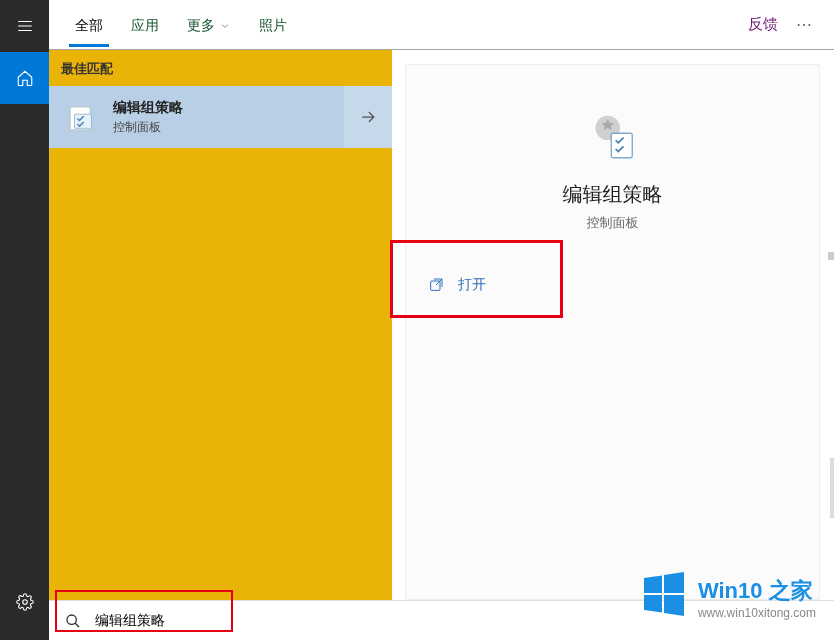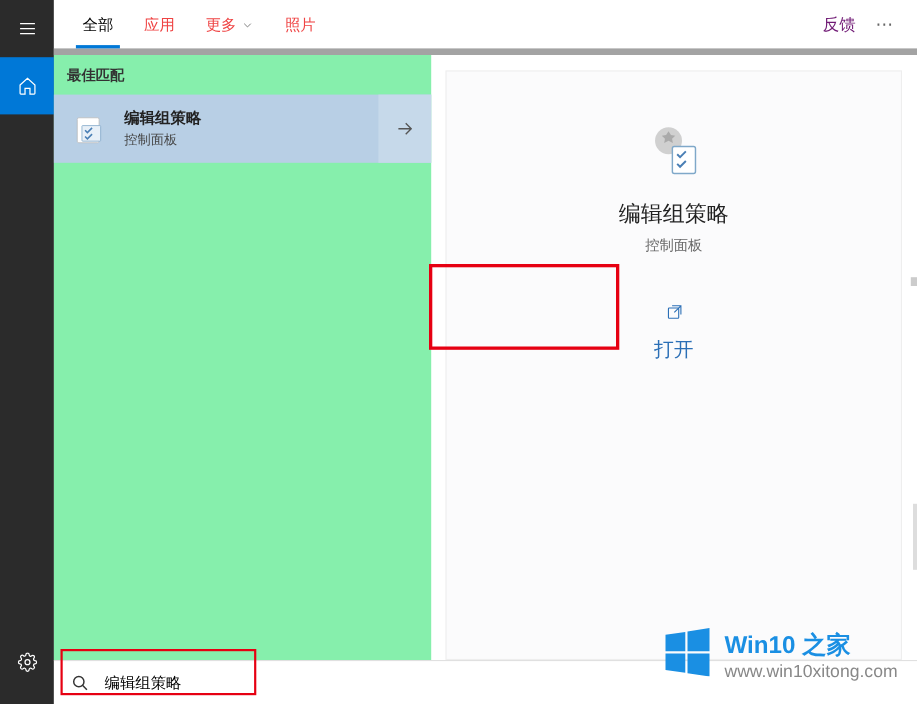--- a/index.html
+++ b/index.html
@@ -4,63 +4,63 @@
 <style>
 * { box-sizing: border-box; margin: 0; padding: 0; font-family: "Microsoft YaHei", "Segoe UI", sans-serif; }
 body { width: 834px; height: 640px; overflow: hidden; background: #fff; position: relative; }
 
 .sidebar { position: absolute; left: 0; top: 0; width: 49px; height: 640px; background: #2b2b2b; display: flex; flex-direction: column; }
 .sidebar-btn { width: 49px; height: 52px; display: flex; align-items: center; justify-content: center; cursor: pointer; }
 .sidebar-btn.active { background: #0078d7; }
 .sidebar-btn svg { width: 18px; height: 18px; fill: none; stroke: #fff; stroke-width: 1.5; }
 .sidebar-spacer { flex: 1; }
 
-.header { position: absolute; left: 49px; top: 0; right: 0; height: 50px; background: #fff; display: flex; align-items: center; padding: 0 12px; border-bottom: 6px solid #a3a3a3; }
+.header { position: absolute; left: 49px; top: 0; right: 0; height: 50px; background: #fff; display: flex; align-items: center; padding: 0 12px; border-bottom: 1px solid #a3a3a3; }
 .tabs { display: flex; gap: 0; }
-.tab { padding: 14px 14px 12px; font-size: 14px; color: #ef4444; cursor: pointer; position: relative; }
+.tab { padding: 14px 14px 12px; font-size: 14px; color: #14532d; cursor: pointer; position: relative; }
 .tab.active { color: #000; }
 .tab.active::after { content: ""; position: absolute; left: 8px; right: 8px; bottom: 0; height: 3px; background: #0078d7; }
 .tab-more { display: flex; align-items: center; gap: 4px; }
 .tab-more svg { width: 12px; height: 12px; stroke: #666; fill: none; stroke-width: 1.5; }
 .header-spacer { flex: 1; }
 .feedback { font-size: 15px; color: #701a75; cursor: pointer; padding: 0 10px; }
 .more-btn { padding: 0 8px; color: #666; cursor: pointer; font-size: 16px; letter-spacing: 2px; }
 
-.left-panel { position: absolute; left: 49px; top: 50px; width: 343px; bottom: 40px; background: #86efac; }
+.left-panel { position: absolute; left: 49px; top: 50px; width: 343px; bottom: 40px; background: #eab308; }
 .section-header { font-size: 13px; font-weight: bold; padding: 10px 12px 8px; color: #333; }
 .result-item { display: flex; align-items: center; background: #b8cfe5; height: 62px; position: relative; }
 .result-icon { width: 40px; height: 40px; margin: 0 10px 0 14px; display: flex; align-items: center; justify-content: center; }
 .result-icon svg { width: 34px; height: 34px; }
 .result-text { flex: 1; }
 .result-title { font-size: 14px; font-weight: bold; color: #222; }
 .result-sub { font-size: 12px; color: #444; margin-top: 2px; }
 .result-arrow { width: 48px; height: 62px; background: #c6d9ea; display: flex; align-items: center; justify-content: center; }
 .result-arrow svg { width: 20px; height: 20px; stroke: #555; fill: none; stroke-width: 1.5; }
 
 .right-panel { position: absolute; left: 405px; top: 64px; right: 14px; bottom: 40px; background: #fbfbfc; border: 1px solid #eee; }
 .preview-icon { margin: 38px auto 14px; width: 64px; height: 64px; display: flex; align-items: center; justify-content: center; }
 .preview-icon svg { width: 56px; height: 56px; }
 .preview-title { text-align: center; font-size: 20px; color: #222; margin-top: 6px; }
 .preview-sub { text-align: center; font-size: 13px; color: #666; margin-top: 6px; }
 .actions { margin-top: 30px; }
-.action-item { display: flex; align-items: center; padding: 14px 22px; gap: 14px; color: #2b6fb6; font-size: 18px; cursor: pointer; flex-direction: column; }
+.action-item { display: flex; align-items: center; padding: 14px 22px; gap: 14px; color: #2b6fb6; font-size: 14px; cursor: pointer; }
 .action-item svg { width: 16px; height: 16px; stroke: #2b6fb6; fill: none; stroke-width: 1.5; }
 
 .searchbar { position: absolute; left: 49px; bottom: 0; right: 0; height: 40px; background: #fff; border-top: 1px solid #e0e0e0; display: flex; align-items: center; padding: 0 16px; }
 .searchbar svg { width: 16px; height: 16px; stroke: #333; fill: none; stroke-width: 2; margin-right: 14px; }
 .searchbar input { border: none; outline: none; font-size: 14px; flex: 1; background: transparent; }
 
 .hl-1 { position: absolute; left: 390px; top: 240px; width: 173px; height: 78px; border: 3px solid #e60012; pointer-events: none; }
 .hl-2 { position: absolute; left: 55px; bottom: 8px; width: 178px; height: 42px; border: 2px solid #e60012; pointer-events: none; }
 
 .watermark { position: absolute; right: 18px; bottom: 20px; display: flex; align-items: flex-end; gap: 10px; }
 .watermark-logo svg { width: 48px; height: 48px; }
 .watermark-text { color: #1a8fe3; }
 .watermark-main { font-size: 22px; font-weight: 600; }
-.watermark-sub { font-size: 16px; color: #888; }
+.watermark-sub { font-size: 12px; color: #888; }
 .right-scroll-hint { position: absolute; right: 0; top: 252px; width: 6px; height: 8px; background: #ccc; }
 .right-scroll-hint2 { position: absolute; right: 0; top: 458px; width: 4px; height: 60px; background: #ddd; }
 </style>
 </head>
 <body>
 
 <div class="sidebar">
   <div class="sidebar-btn">
     <svg viewBox="0 0 24 24">
         <path d="M3 6h18M3 12h18M3 18h18"></path>

